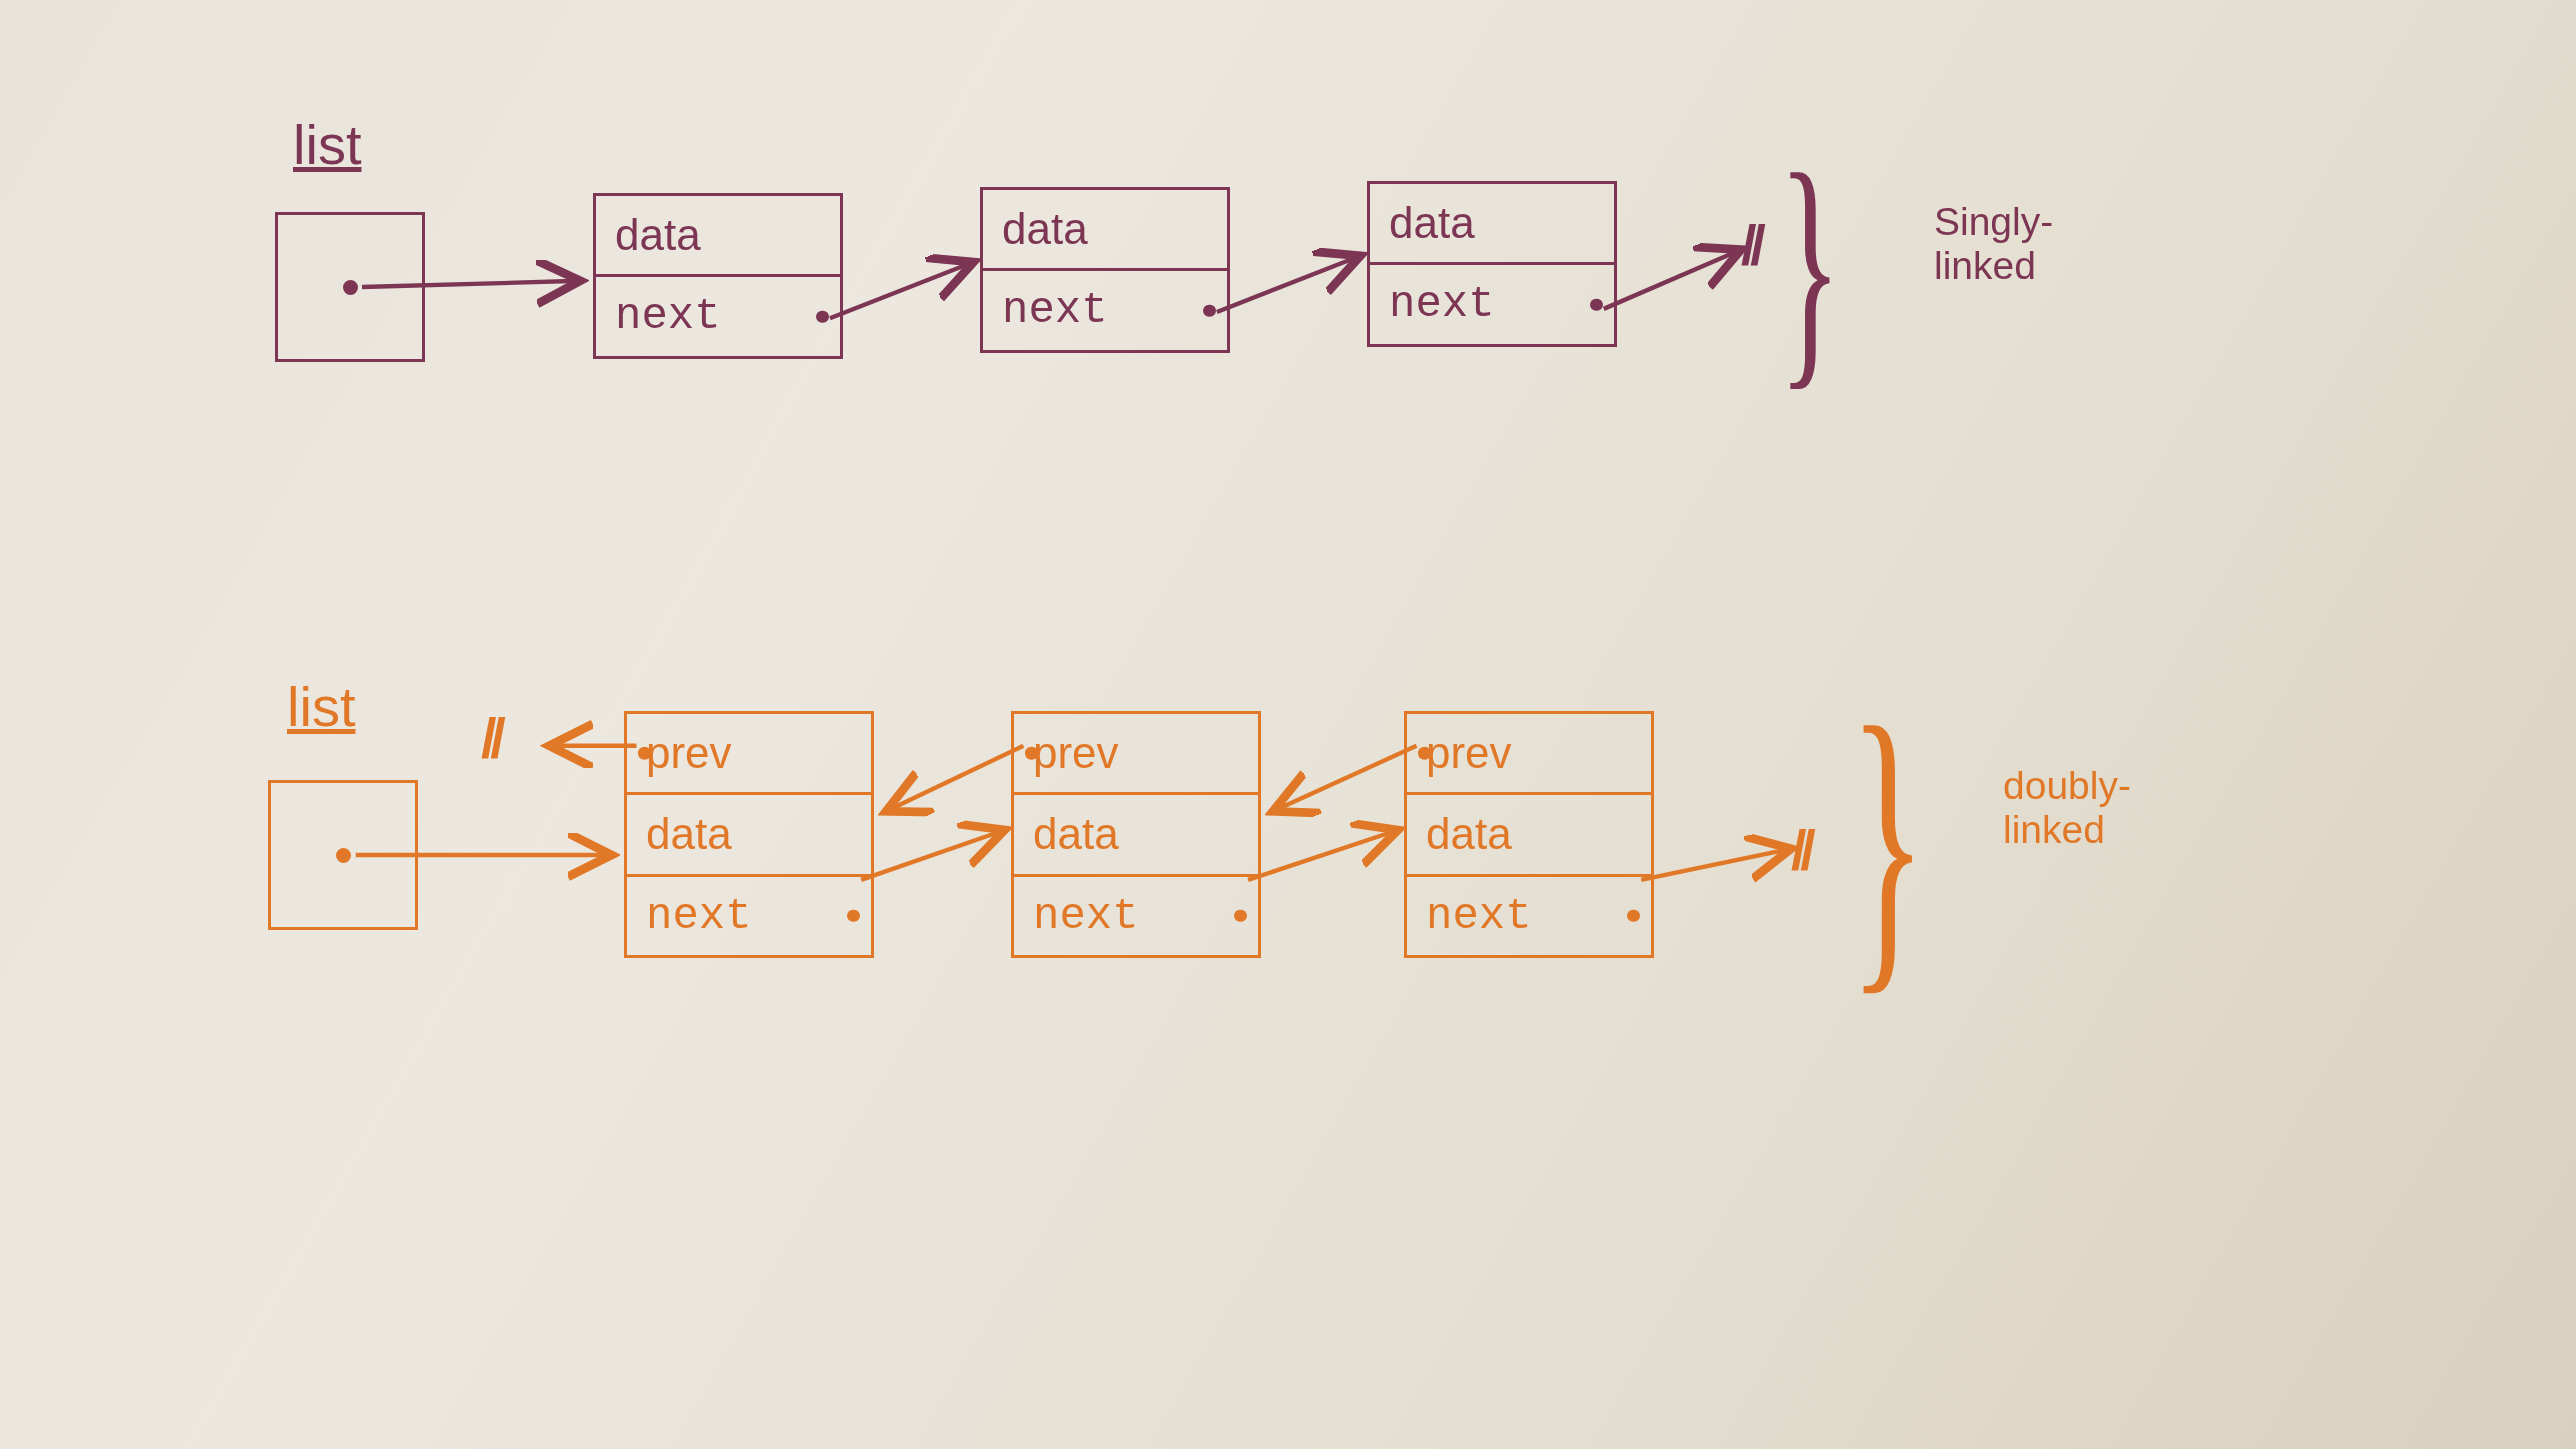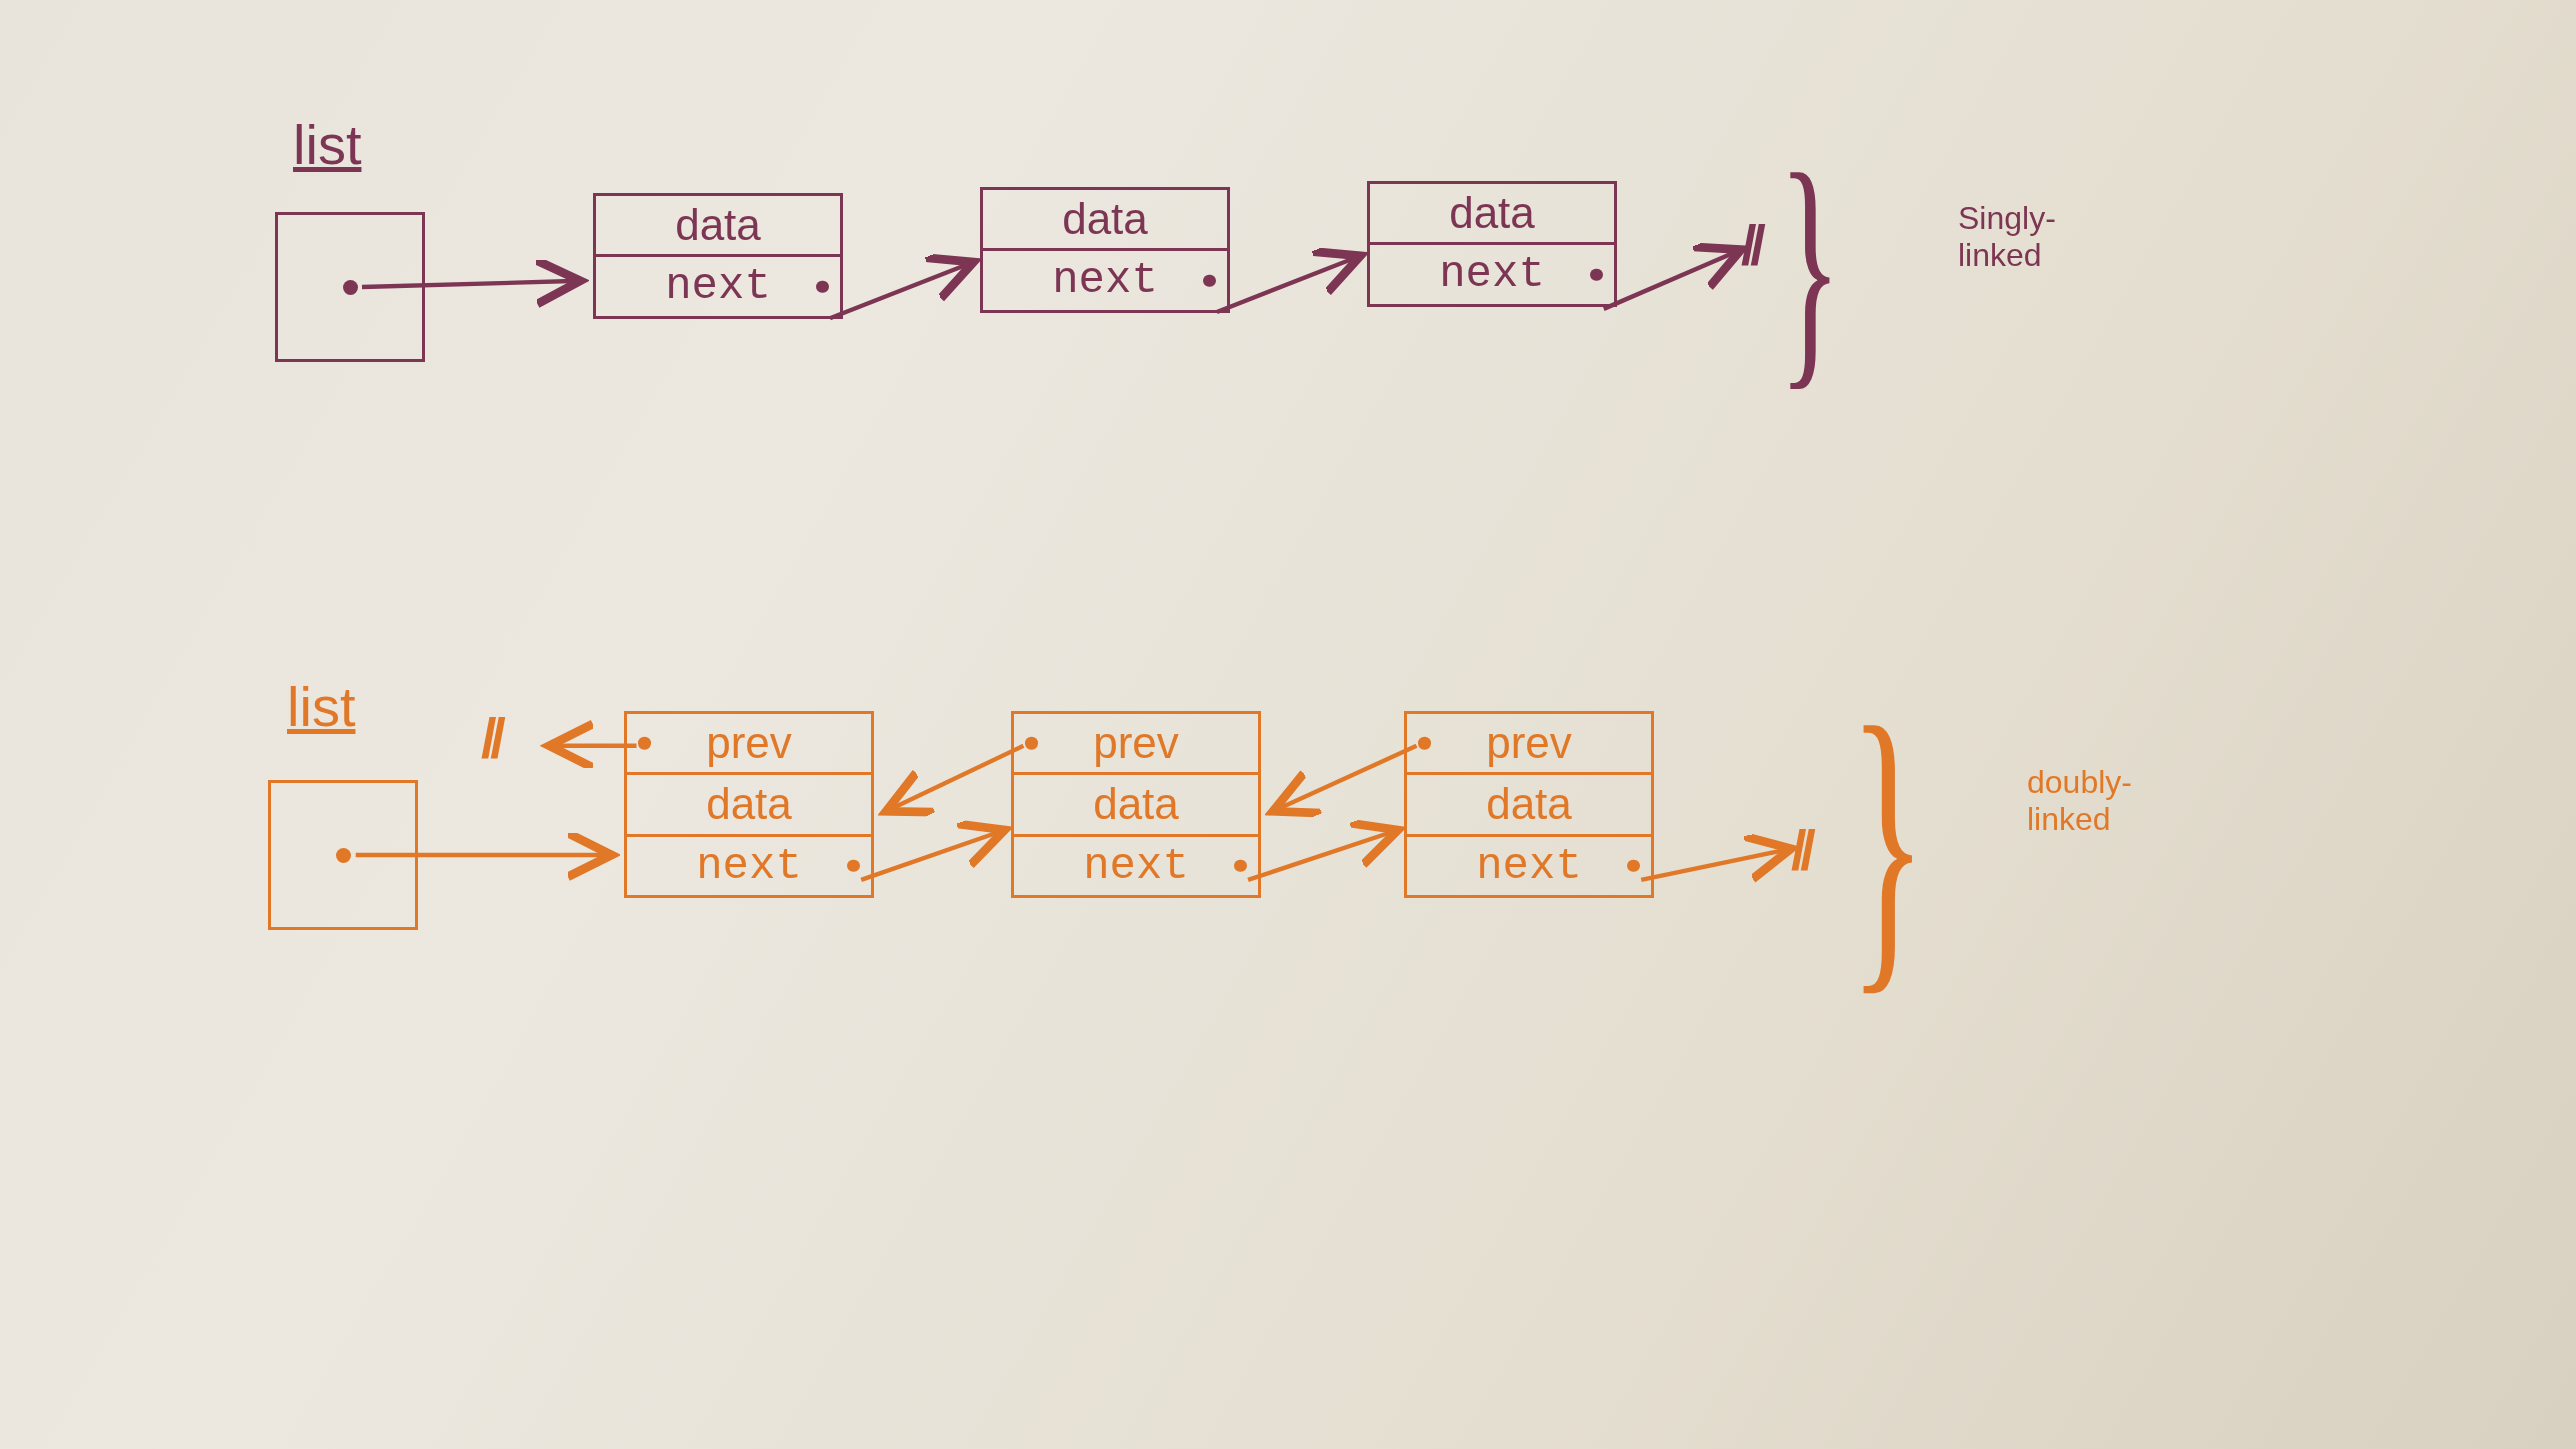--- a/index.html
+++ b/index.html
@@ -34,22 +34,21 @@
       border-radius: 50%;
     }
     .node {
       position: absolute;
       border: 3.7px solid;
       display: flex;
       flex-direction: column;
     }
     .cell {
       border-bottom: 3.7px solid;
-      padding: 5px 19px;
-      text-align: center;
+      padding: 15px 19px;
       position: relative;
       line-height: 1.1;
     }
     .cell:last-child { border-bottom: none; font-family: Liberation Mono, monospace; }
     .cell-dot {
       position: absolute;
       width: 12.5px;
       height: 12.5px;
       border-radius: 50%;
       right: 11.2px;
@@ -88,21 +87,21 @@
     .singly .brace { color: #7c3654; }
 
     
     .doubly .label, .doubly .cell, .doubly .null-mark { color: #e07828; }
     .doubly .head-box, .doubly .node, .doubly .cell { border-color: #e07828; }
     .doubly .dot, .doubly .cell-dot { background: #e07828; }
     .doubly .brace { color: #e07828; }
 
     .title-label { color: #4a2a38; text-decoration: underline; }
     .title-label.orange { color: #e07828; }
-    .type-label { font-size: 32px; margin-left: 24px; }
+    .type-label { font-size: 39px; }
   </style>
 </head>
 <body>
 
 <div class="diagram singly" style="left:0; top:0; width:2576px; height:624px;">
   <div class="label title-label" style="left:293px; top:112px; font-size:56px;">list</div>
 
   <div class="head-box" style="left:275px; top:212px; width:150px; height:150px;">
     <div class="dot"></div>
   </div>

